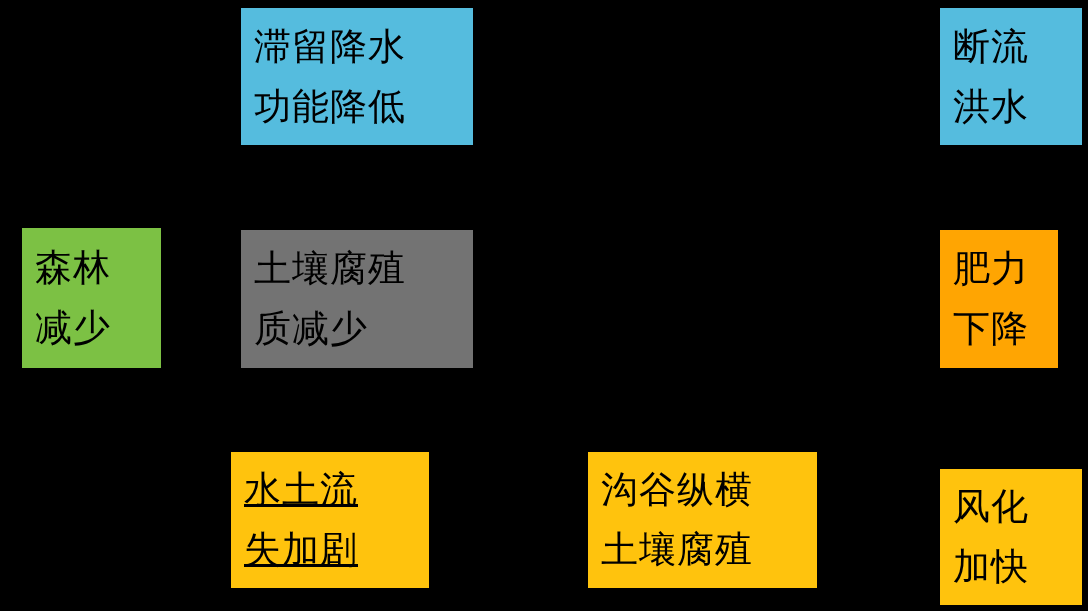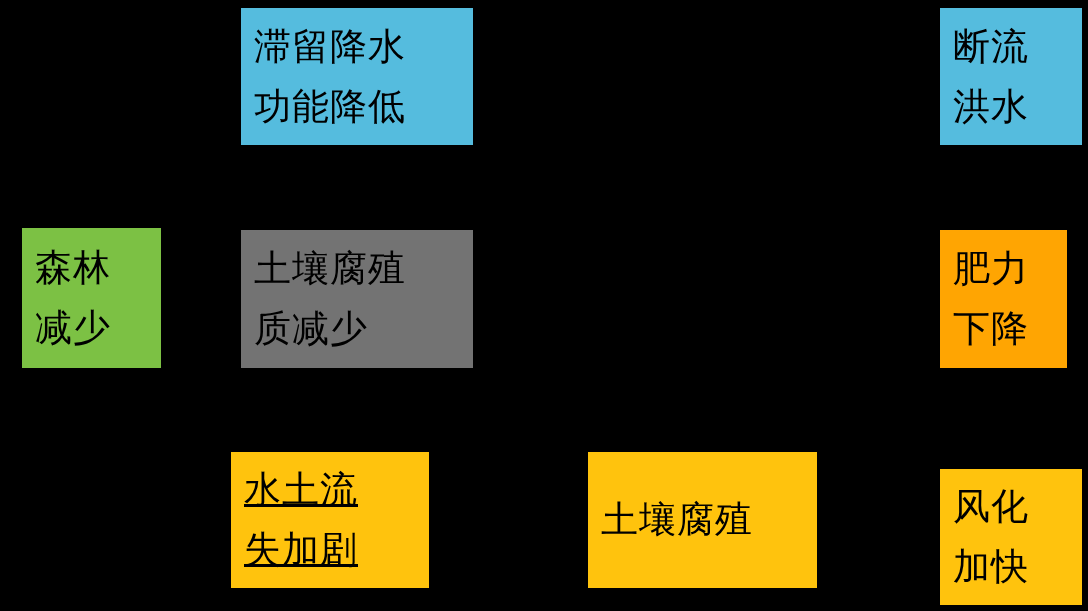--- a/index.html
+++ b/index.html
@@ -30,21 +30,21 @@
     letter-spacing: 1px;
     white-space: nowrap;
   }
   .ln { display: block; }
 
   
   .n-forest     { left: 15px;  top: 228px; width: 139px; height: 140px; margin-left: 7px; }
   .n-rain       { left: 241px; top: 8px;   width: 232px; height: 137px; }
   .n-flood      { left: 940px; top: 8px;   width: 142px; height: 137px; }
   .n-humus      { left: 241px; top: 230px; width: 232px; height: 138px; }
-  .n-fertility  { left: 940px; top: 230px; width: 127px; height: 138px; }
+  .n-fertility  { left: 940px; top: 230px; width: 118px; height: 138px; }
   .n-erosion    { left: 231px; top: 452px; width: 198px; height: 136px; text-decoration: underline; }
   .n-gully      { left: 588px; top: 452px; width: 229px; height: 136px; }
   .n-weathering { left: 940px; top: 453px; width: 142px; height: 136px; margin-top: 16px; }
 </style>
 </head>
 <body>
 
 <div class="canvas">
 
   <div class="node n-forest" style="background: rgb(124, 193, 68);">
@@ -71,20 +71,21 @@
     <span class="ln">肥力</span>
     <span class="ln">下降</span>
   </div>
 
   <div class="node n-erosion" style="background: rgb(255, 195, 13);">
     <span class="ln">水土流</span>
     <span class="ln">失加剧</span>
   </div>
 
   <div class="node n-gully" style="background: rgb(255, 195, 13);">
+    <span class="ln">沟谷纵横</span>
     <span class="ln">土壤腐殖</span>
   </div>
 
   <div class="node n-weathering" style="background: rgb(255, 195, 13);">
     <span class="ln">风化</span>
     <span class="ln">加快</span>
   </div>
 
 </div>
 

